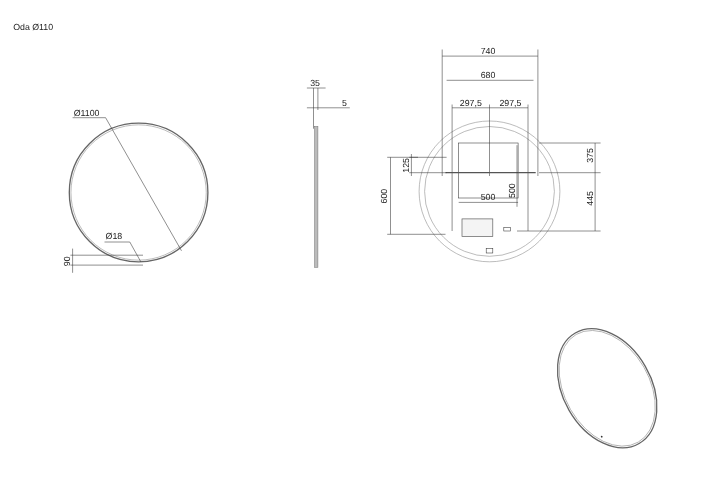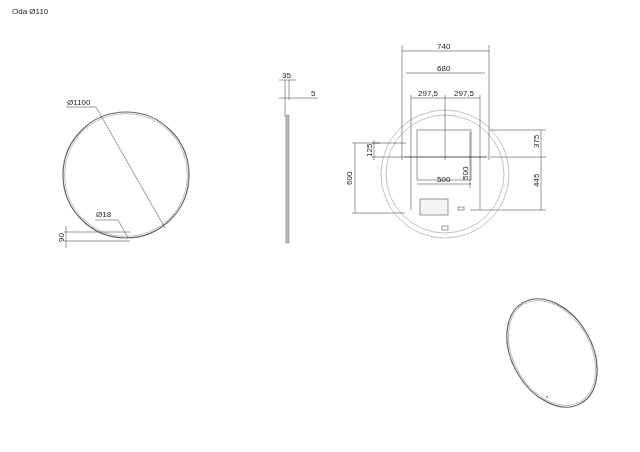--- a/index.html
+++ b/index.html
@@ -1,18 +1,18 @@
 <!DOCTYPE html>
 <html><head>
   <meta charset="utf-8">
   <style>
     html, body { margin: 0; padding: 0; background: #ffffff; }
     body { width: 640px; height: 452px; position: relative; overflow: hidden;
            font-family: "Liberation Sans", sans-serif; }
-    .title { position: absolute; left: 12px; top: 7px; font-size: 8px; color: #222; }
+    .title { position: absolute; left: 12px; top: 20px; font-size: 8px; color: #222; }
     svg { position: absolute; left: 0; top: 0; }
     .dim { font-family: "Liberation Sans", sans-serif; font-size: 8px; fill: #222; }
     .thin { stroke: #333; stroke-width: 0.5; fill: none; }
     .frame { stroke: #666; stroke-width: 1.2; fill: none; }
     .frame2 { stroke: #999; stroke-width: 0.6; fill: none; }
   </style>
 </head>
 <body>
 
 <div class="title">Oda Ø110</div>

